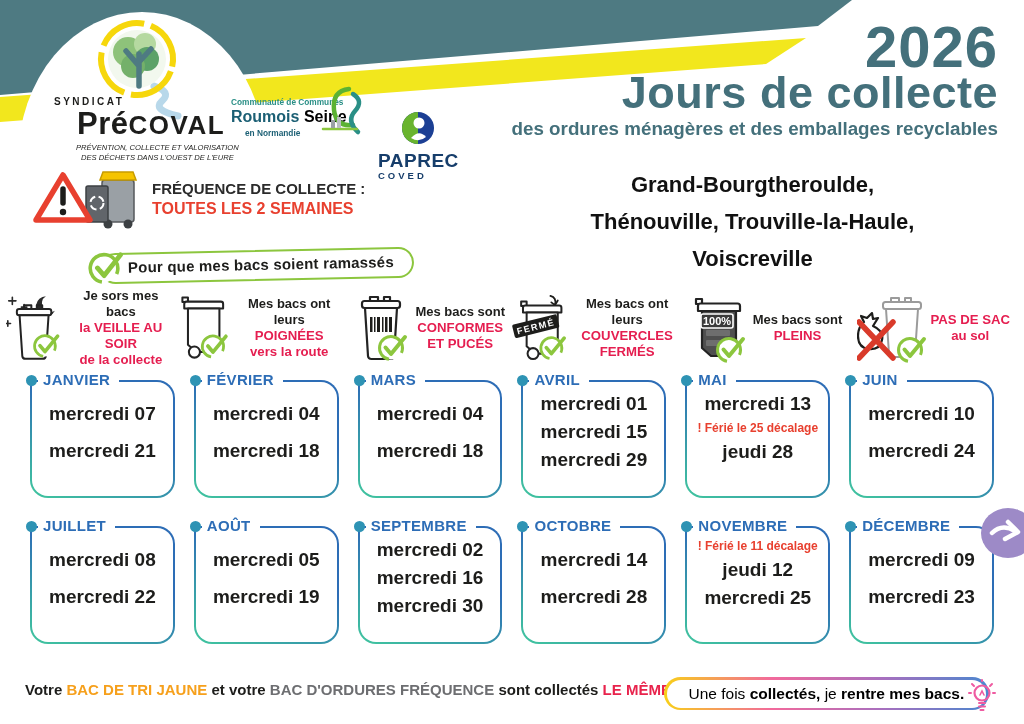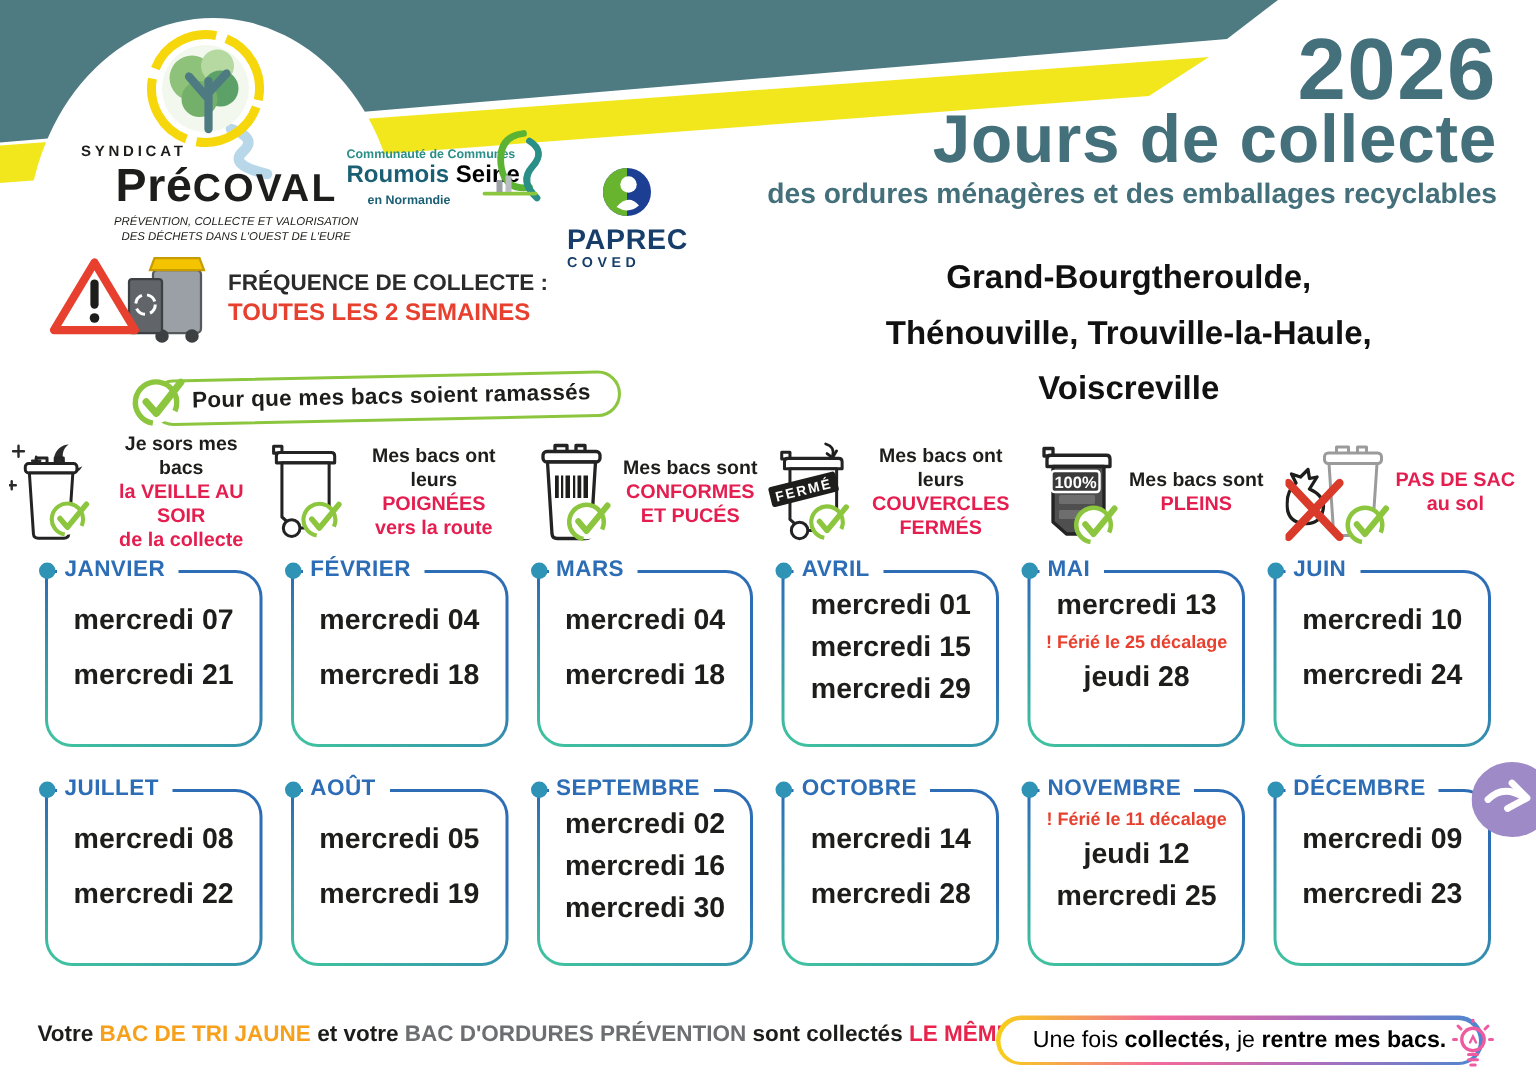--- a/index.html
+++ b/index.html
@@ -472,21 +472,21 @@
   </section>
 
   <div class="next-btn">
     <svg width="56" height="52" viewBox="0 0 56 52">
       <ellipse cx="27" cy="26" rx="27" ry="25" fill="#9d8ac7"></ellipse>
       <path d="M11 26 Q21 16 34 24" stroke="#fff" stroke-width="4.5" fill="none" stroke-linecap="round"></path>
       <path d="M27 15 L37 25 L24 32" stroke="#fff" stroke-width="4.5" fill="none" stroke-linecap="round" stroke-linejoin="round"></path>
     </svg>
   </div>
 
-  <div class="footer-left"><span>Votre </span><span class="orange">BAC DE TRI JAUNE</span><span> et votre </span><span class="gray">BAC D'ORDURES PRÉVENTION</span><span> sont collectés </span><span class="pink">LE MÊME JOUR</span></div>
+  <div class="footer-left"><span>Votre </span><span class="orange">BAC DE TRI JAUNE</span><span> et votre </span><span class="gray">BAC D'ORDURES FRÉQUENCE</span><span> sont collectés </span><span class="pink">LE MÊME JOUR</span></div>
 
   <div class="tip-pill">
     <div class="tip-pill-inner"><span>Une fois </span><span class="b">collectés,</span><span> je </span><span class="b">rentre mes bacs.</span></div>
   </div>
   <svg class="bulb" width="32" height="34" viewBox="0 0 32 34">
     <g stroke="#ef5ba1" fill="none" stroke-linecap="round">
       <circle cx="16" cy="14" r="7.5" stroke-width="2.2"></circle>
       <path d="M13 24 h6 M13 27.5 h6 M14.5 31 h3" stroke-width="2"></path>
       <path d="M16 2 v-1 M6 5 l2 2 M26 5 l-2 2 M3 14 h2 M27 14 h2" stroke-width="2"></path>
       <path d="M14 16 l2 -4 l2 4" stroke-width="1.6"></path>

